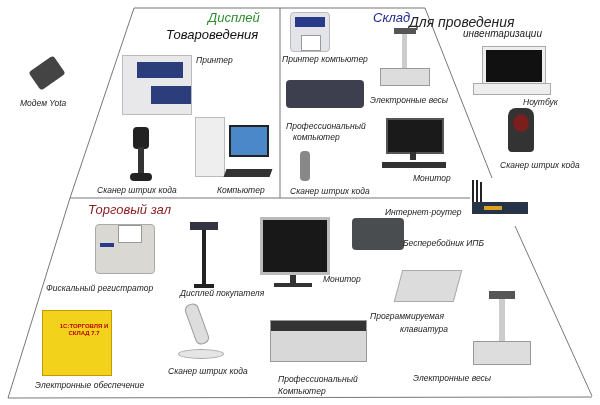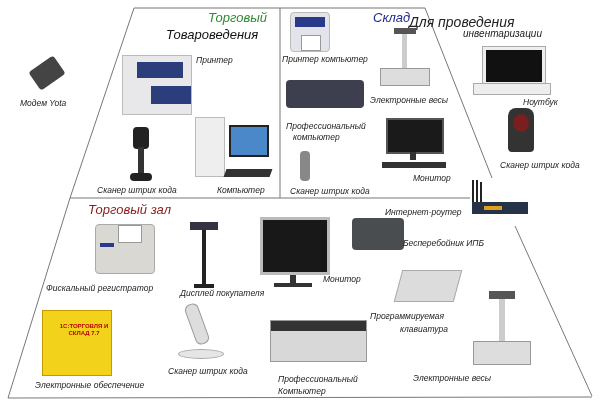--- a/index.html
+++ b/index.html
@@ -18,21 +18,21 @@
     <line x1="134" y1="8" x2="70" y2="198"></line>
     <line x1="70" y1="198" x2="470" y2="198"></line>
     <line x1="280" y1="8" x2="280" y2="198"></line>
     <line x1="425" y1="8" x2="492" y2="178"></line>
     <line x1="70" y1="198" x2="8" y2="398"></line>
     <line x1="515" y1="226" x2="592" y2="396"></line>
     <line x1="8" y1="398" x2="592" y2="397"></line>
   </g>
 </svg>
 
-<div class="sec" style="left:208px;top:10px;font-size:13px;color:#2e8b2e;">Торговый</div>
+<div class="sec" style="left:208px;top:10px;font-size:13px;color:#2e8b2e;">Дисплей</div>
 <div class="sec" style="left:166px;top:27px;font-size:13px;color:#111;">Товароведения</div>
 <div class="sec" style="left:373px;top:10px;font-size:13px;color:#1f2b8a;">Склад</div>
 <div class="sec" style="left:409px;top:14px;font-size:14px;color:#222;">Для проведения</div>
 <div class="sec" style="left:463px;top:28px;font-size:10px;color:#222;">инвентаризации</div>
 <div class="sec" style="left:88px;top:202px;font-size:13px;color:#8b1a1a;">Торговый зал</div>
 
 <div class="dev" style="left:32px;top:62px;width:30px;height:22px;background:#444;border-radius:3px;transform:rotate(-35deg);"></div>
 <div class="lbl" style="left:20px;top:98px;">Модем Yota</div>
 
 <div class="dev" style="left:122px;top:55px;width:68px;height:58px;background:#e8e8ea;border:1px solid #bbb;">

